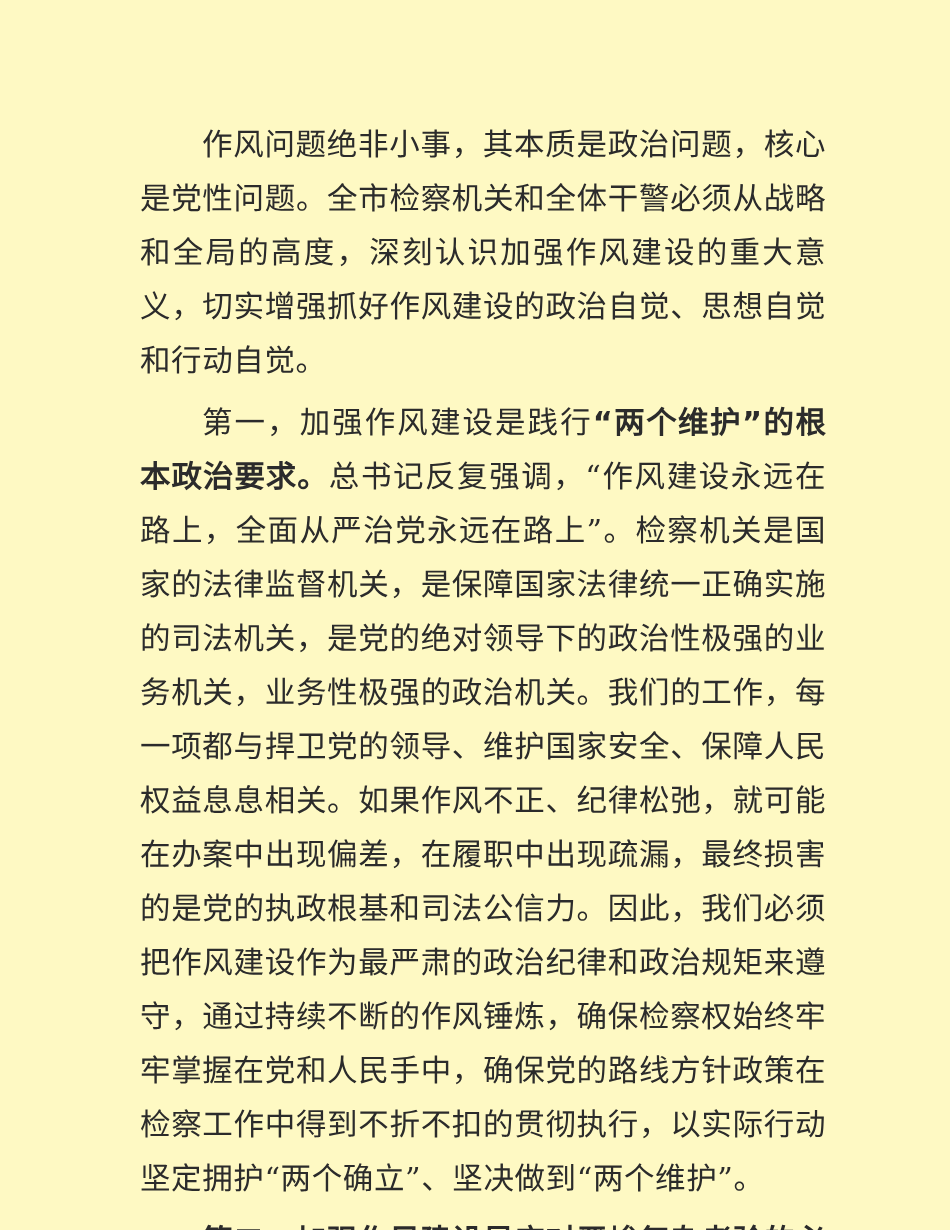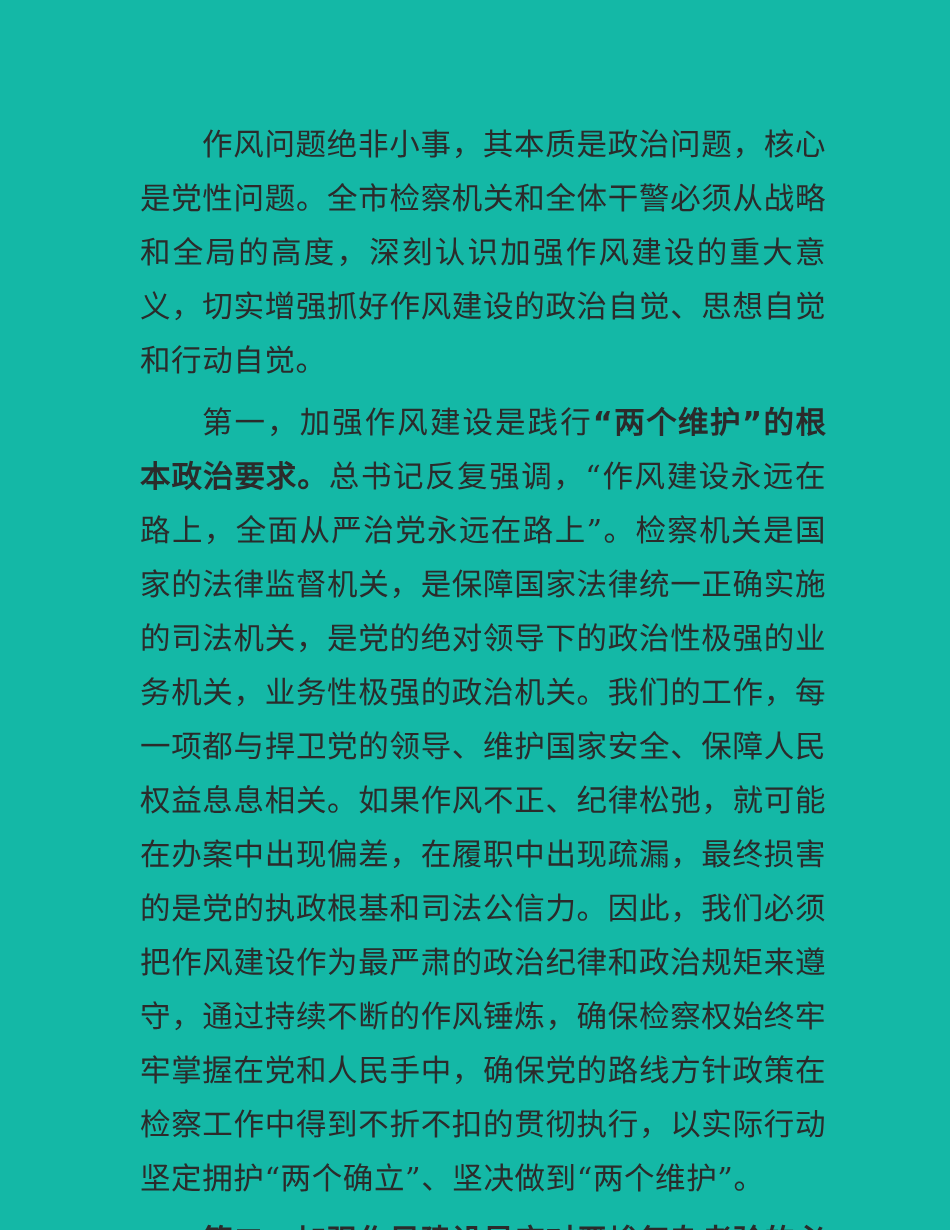--- a/index.html
+++ b/index.html
@@ -58,19 +58,19 @@
     letter-spacing: 0px;
   }
 
   .run.regular {
     font-weight: 400;
   }
 </style>
 </head>
 <body style="background: rgb(255, 255, 255);">
 
-<div id="page" style="background: #14b8a6;">
+<div id="page" style="background: #fef9c3;">
   <div id="doc-body">
       <p class="para" style="color: rgb(43, 43, 43);"><span class="run regular">作风问题绝非小事，其本质是政治问题，核心是党性问题。全市检察机关和全体干警必须从战略和全局的高度，深刻认识加强作风建设的重大意义，切实增强抓好作风建设的政治自觉、思想自觉和行动自觉。</span></p>
       <p class="para" style="color: rgb(43, 43, 43);"><span class="run regular">第一，加强作风建设是践行</span><span class="run bold">“两个维护”的根本政治要求。</span><span class="run regular">总书记反复强调，“作风建设永远在路上，全面从严治党永远在路上”。检察机关是国家的法律监督机关，是保障国家法律统一正确实施的司法机关，是党的绝对领导下的政治性极强的业务机关，业务性极强的政治机关。我们的工作，每一项都与捍卫党的领导、维护国家安全、保障人民权益息息相关。如果作风不正、纪律松弛，就可能在办案中出现偏差，在履职中出现疏漏，最终损害的是党的执政根基和司法公信力。因此，我们必须把作风建设作为最严肃的政治纪律和政治规矩来遵守，通过持续不断的作风锤炼，确保检察权始终牢牢掌握在党和人民手中，确保党的路线方针政策在检察工作中得到不折不扣的贯彻执行，以实际行动坚定拥护“两个确立”、坚决做到“两个维护”。</span></p>
       <p class="para" style="color: rgb(43, 43, 43);"><span class="run bold">第二，加强作风建设是应对严峻复杂考验的必然选择。</span></p>
     </div>
 </div>
 
 </body></html>

